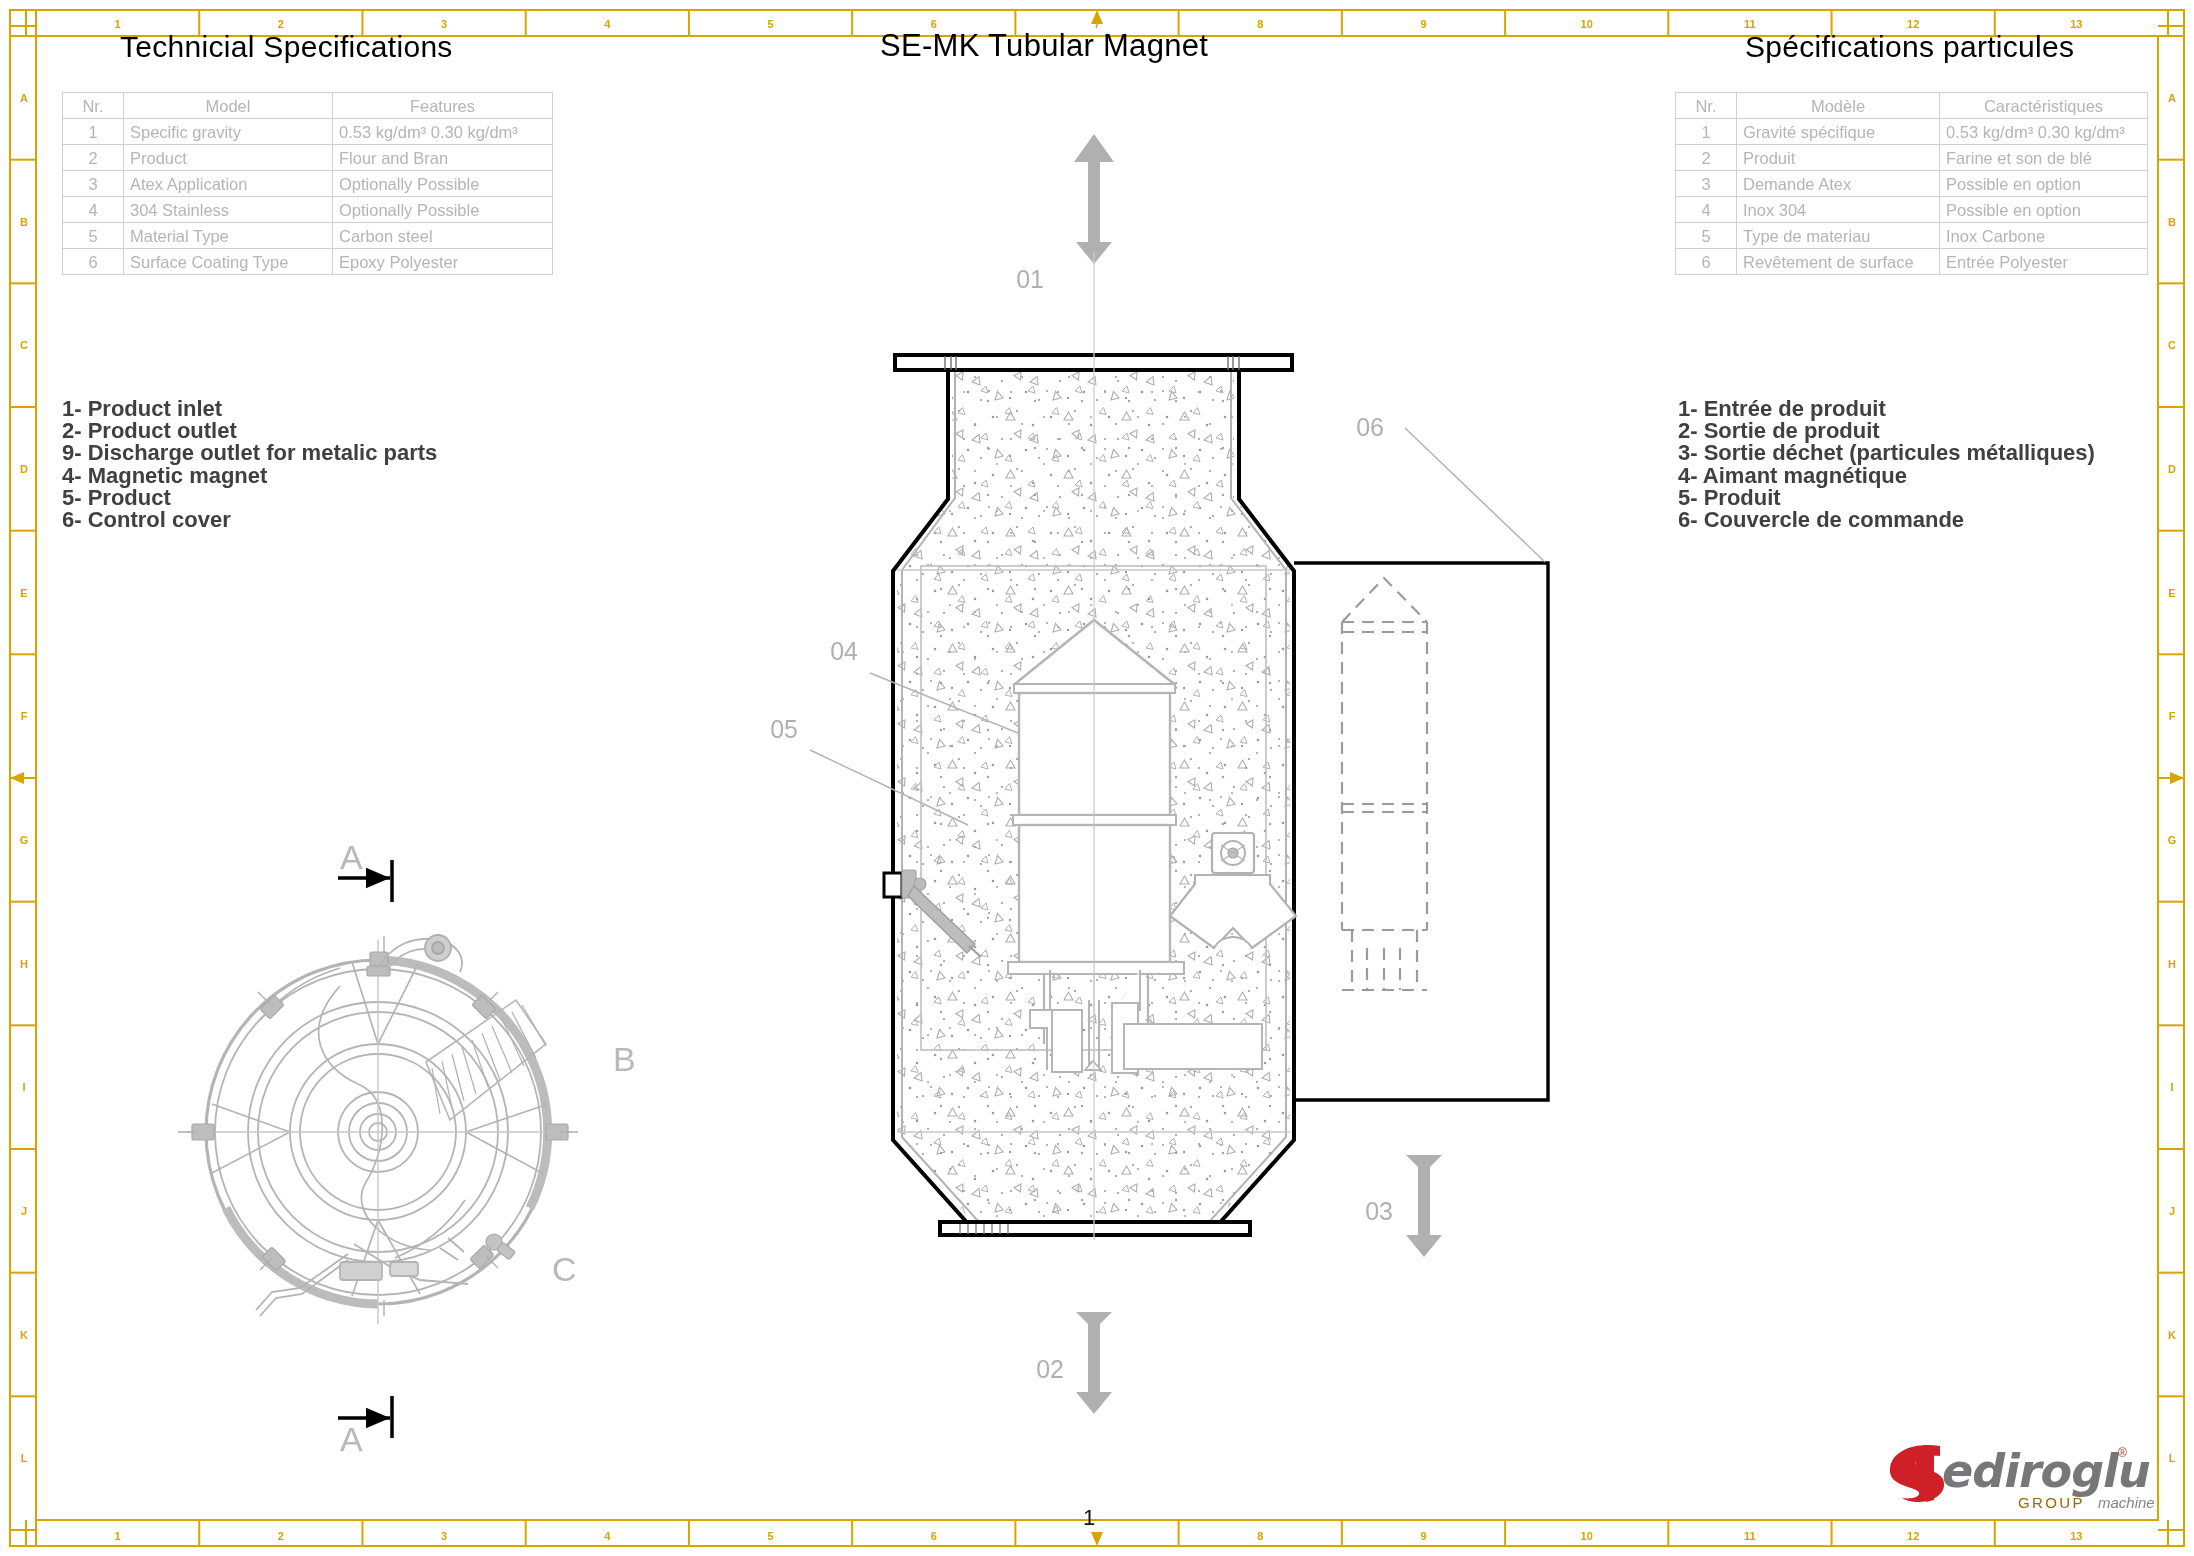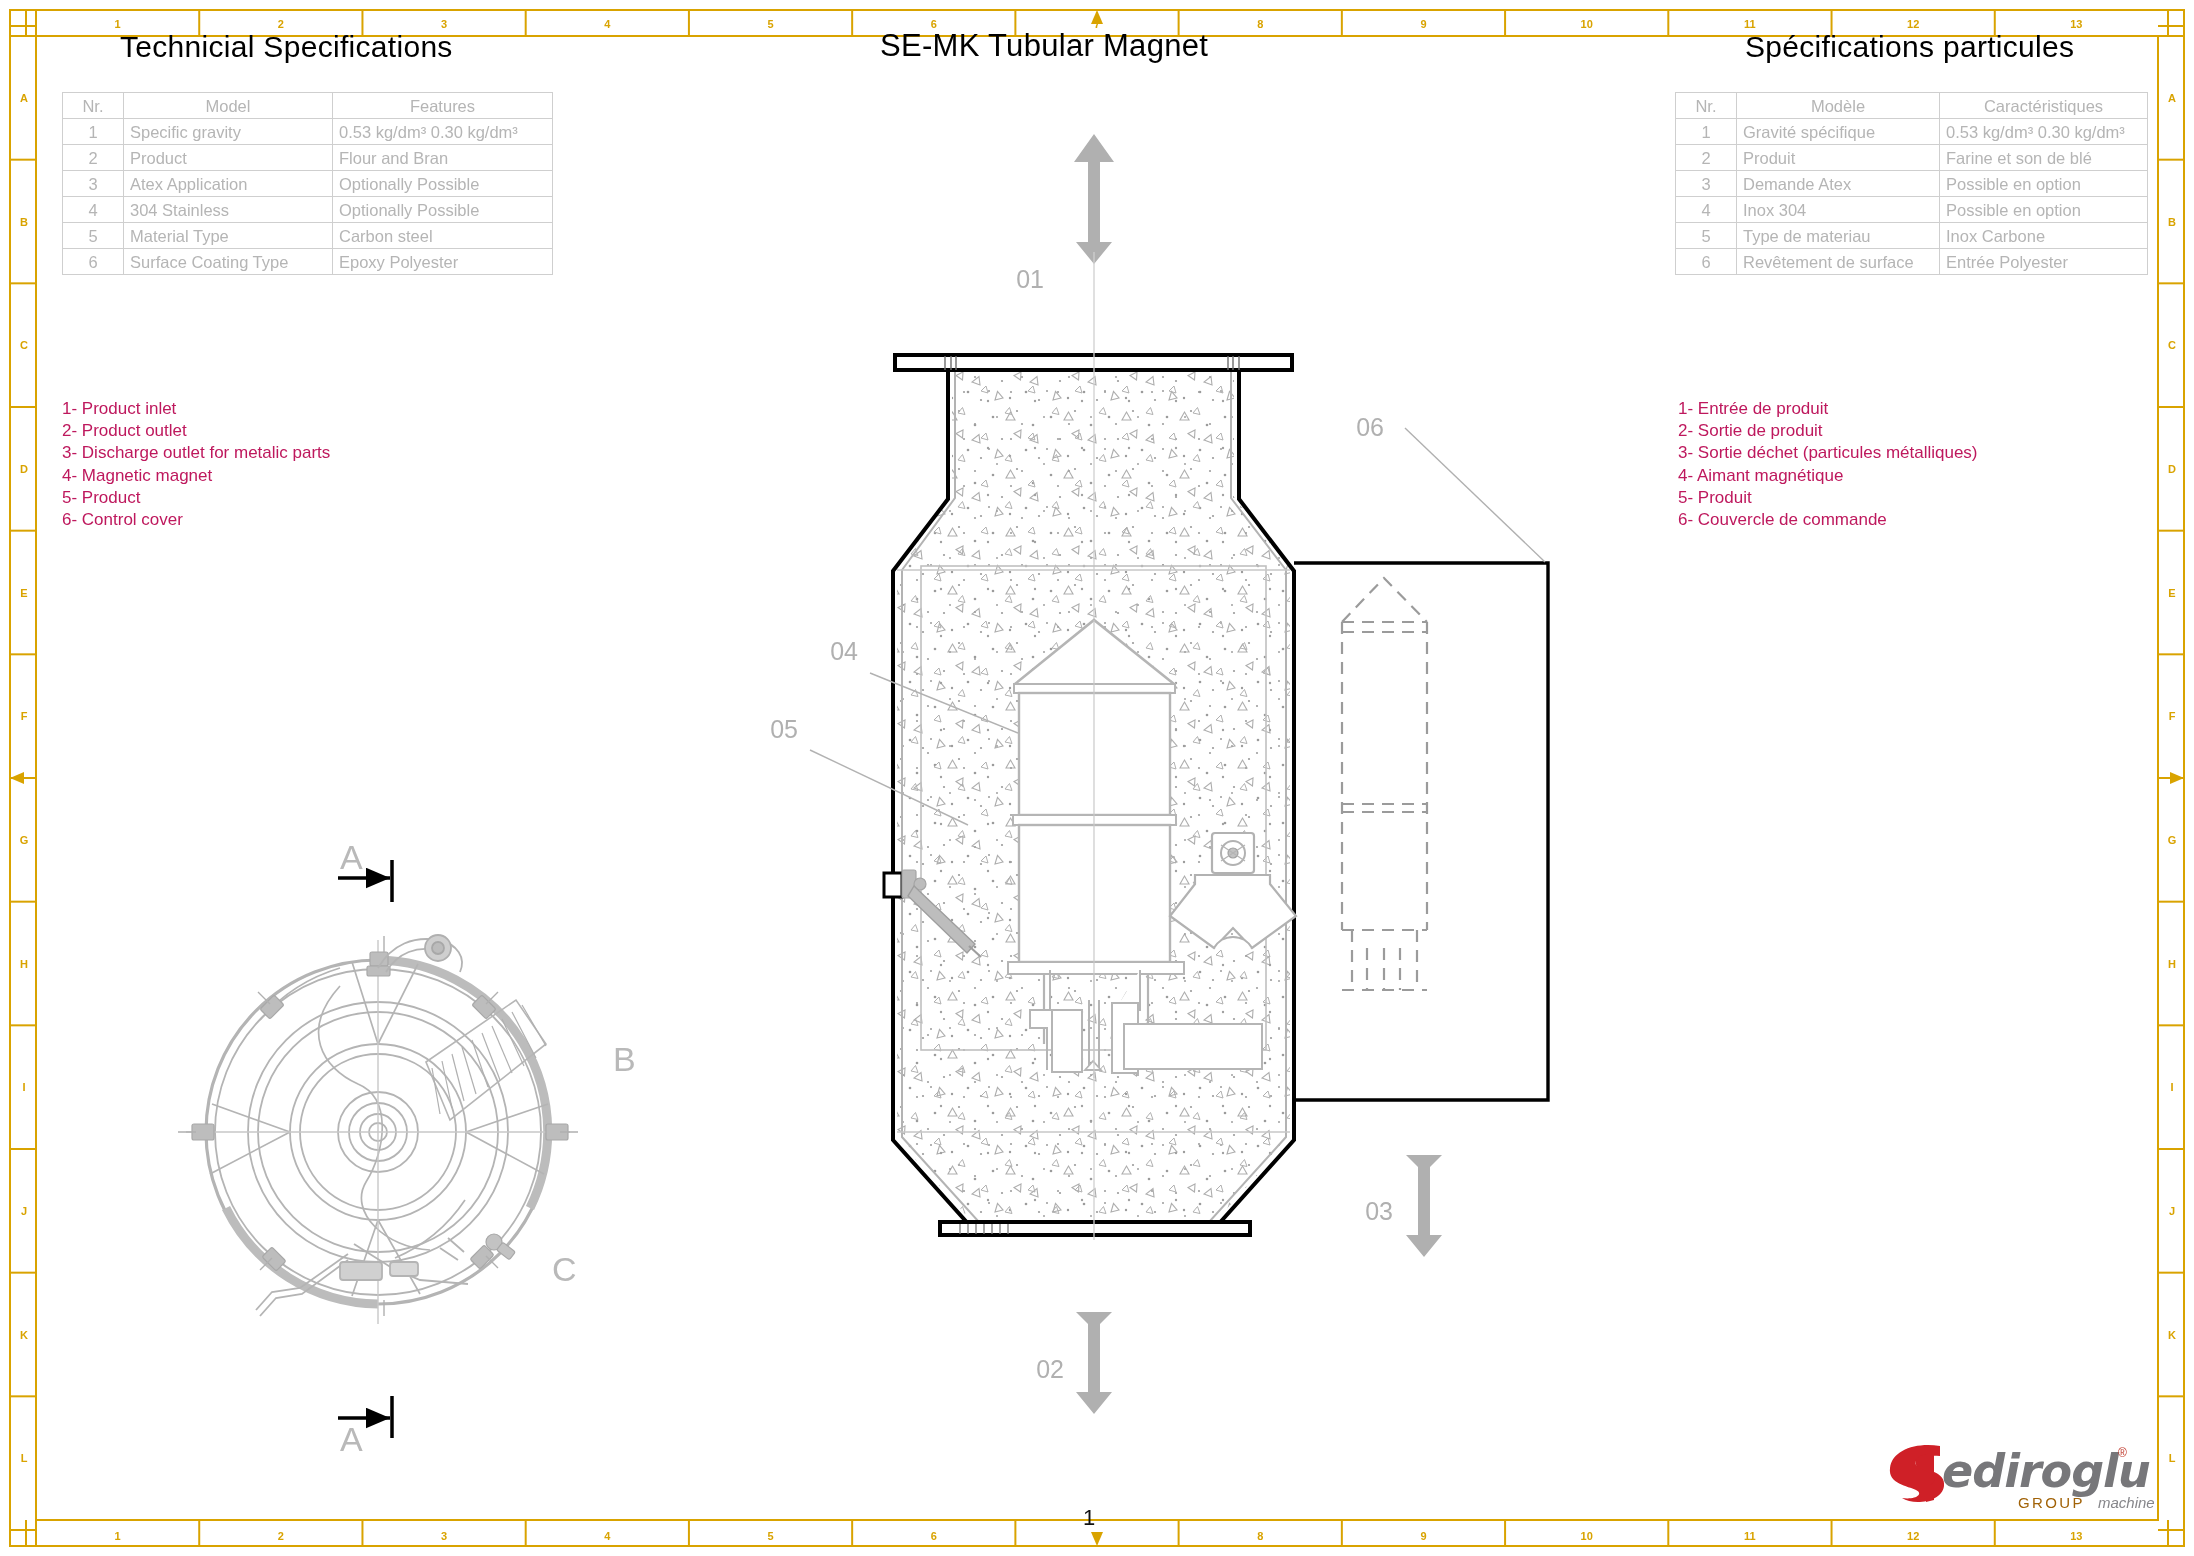--- a/index.html
+++ b/index.html
@@ -21,21 +21,21 @@
   .spec-table td.nr{width:22px;text-align:center;padding:2px 19px;margin-left:22px;}
   .spec-table td.hd{text-align:center;}
   #table-left{left:62px;top:92px;}
   #table-left td.md{width:196px;}
   #table-left td.ft{width:207px;}
   #table-right{left:1675px;top:92px;}
   #table-right td.md{width:190px;}
   #table-right td.ft{width:195px;}
 
   
-  .legend{position:absolute;color:#be185d;font-size:17px;line-height:22.2px;white-space:nowrap;}
+  .legend{position:absolute;color:#404040;font-size:22px;line-height:22.2px;white-space:nowrap;font-weight:bold;}
   #legend-left{left:62px;top:398px;}
   #legend-right{left:1678px;top:398px;}
 
   
   .sect-letter{position:absolute;color:#b9b9b9;font-size:34px;}
 
   
   #page-no{position:absolute;left:1083px;top:1505px;color:#111;font-size:22px;}
 
   
@@ -264,21 +264,21 @@
         <td class="nr">6</td>
         <td class="md">Revêtement de surface</td>
         <td class="ft">Entrée Polyester</td>
       </tr>
     </tbody>
   </table>
 
   <div class="legend" id="legend-left">
     <div>1- Product inlet</div>
     <div>2- Product outlet</div>
-    <div>3- Discharge outlet for metalic parts</div>
+    <div>9- Discharge outlet for metalic parts</div>
     <div>4- Magnetic magnet</div>
     <div>5- Product</div>
     <div>6- Control cover</div>
   </div>
 
   <div class="legend" id="legend-right">
     <div>1- Entrée de produit</div>
     <div>2- Sortie de produit</div>
     <div>3- Sortie déchet (particules métalliques)</div>
     <div>4- Aimant magnétique</div>

